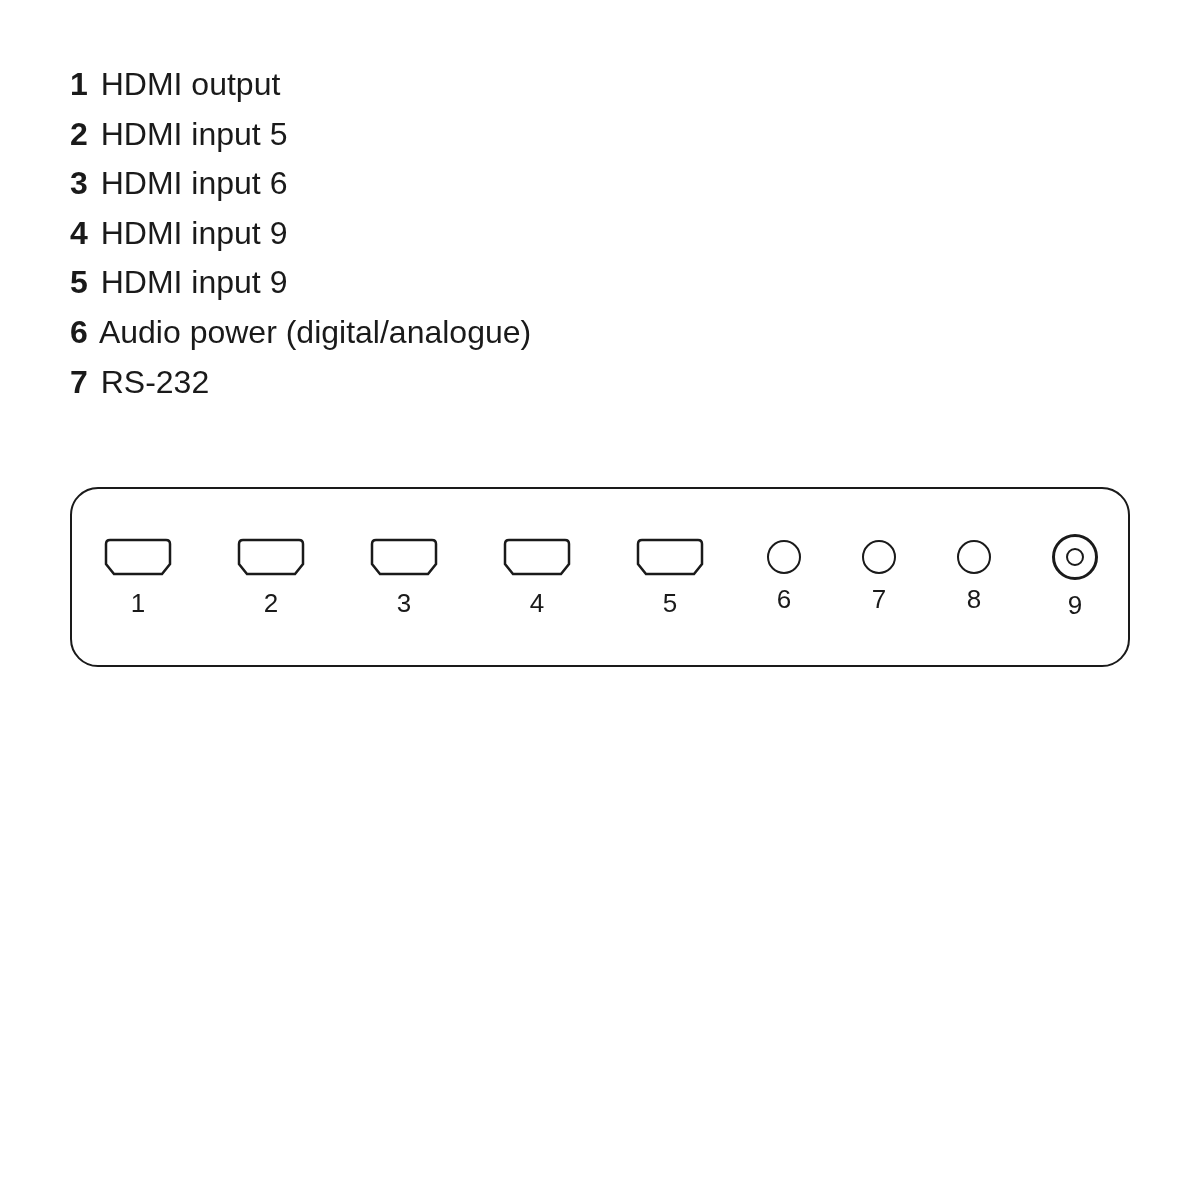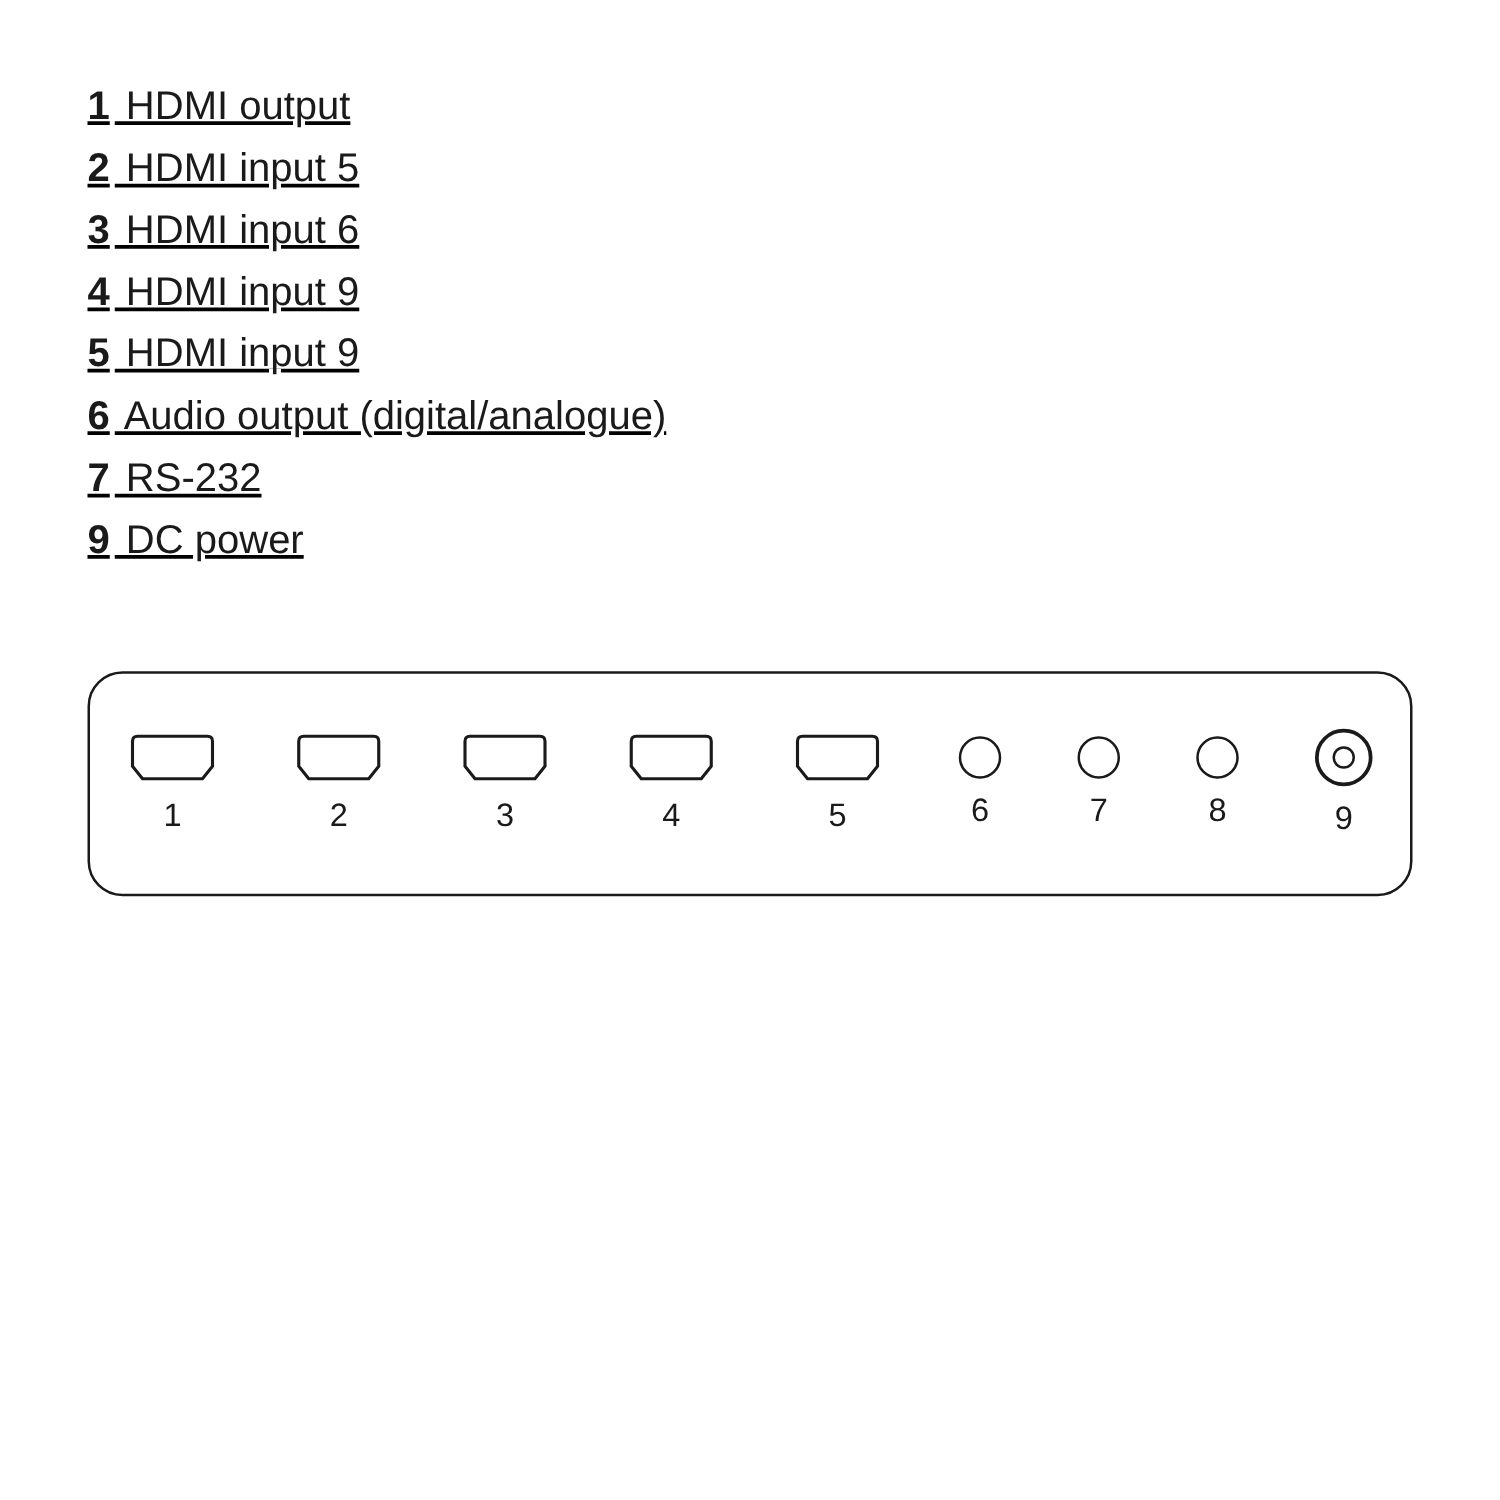--- a/index.html
+++ b/index.html
@@ -12,21 +12,20 @@
       overflow: hidden;
     }
 
     .content-wrapper {
       padding: 60px 70px;
     }
 
     .legend-list {
       list-style: none;
       margin-bottom: 80px;
-      text-decoration: underline;
     }
 
     .legend-list li {
       font-size: 32px;
       line-height: 1.55;
       color: #1a1a1a;
     }
 
     .legend-list li .num {
       font-weight: 900;
@@ -126,27 +125,24 @@
     <li>
       <span class="num">3</span><span class="desc"> HDMI input 6</span>
     </li>
     <li>
       <span class="num">4</span><span class="desc"> HDMI input 9</span>
     </li>
     <li>
       <span class="num">5</span><span class="desc"> HDMI input 9</span>
     </li>
     <li>
-      <span class="num">6</span><span class="desc"> Audio output (digital/analogue)</span>
+      <span class="num">6</span><span class="desc"> Audio power (digital/analogue)</span>
     </li>
     <li>
       <span class="num">7</span><span class="desc"> RS-232</span>
-    </li>
-    <li>
-      <span class="num">9</span><span class="desc"> DC power</span>
     </li>
   </ul>
 
   <div class="diagram-panel">
     <div class="panel-box">
       <div class="ports-row">
 
         <div class="port-group">
           <svg class="hdmi-port" viewBox="0 0 72 42" fill="none" xmlns="http://www.w3.org/2000/svg">
             <path d="M4 8 Q4 4 8 4 L64 4 Q68 4 68 8 L68 28 L60 38 L12 38 L4 28 Z" stroke="#1a1a1a" stroke-width="2.5" fill="none"></path>

